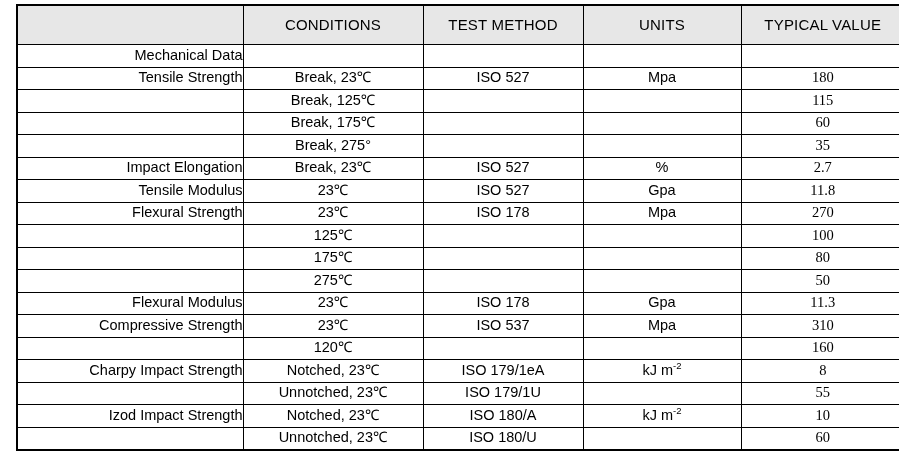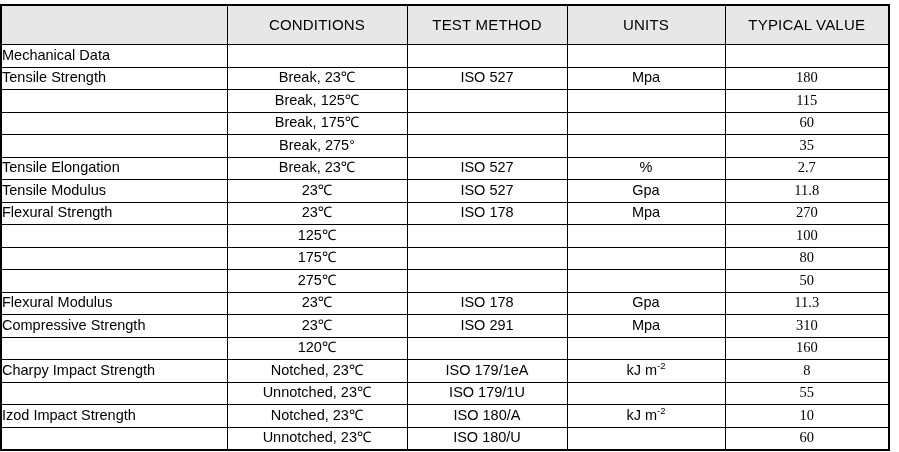--- a/index.html
+++ b/index.html
@@ -11,21 +11,21 @@
     width: 899px;
     height: 452px;
     font-family: "Liberation Sans", sans-serif;
     color: #000000;
     overflow: hidden;
   }
   .sheet {
     width: 899px;
     height: 452px;
     box-sizing: border-box;
-    padding: 4px 6px 4px 0;
+    padding: 4px 6px 4px 16px;
     background: #ffffff;
   }
   table.props {
     border-collapse: collapse;
     table-layout: fixed;
     width: 888px;
     height: 443px;
     border: 2px solid #000;
   }
   table.props col.c0 { width: 226px; }
@@ -53,21 +53,21 @@
   tr.head th.blank {
     background: #e7e7e7;
     border-left: 2px solid #000;
     border-top: 2px solid #000;
   }
   
   tr.body td {
     height: 21.5px;
   }
   td.label {
-    text-align: left;
+    text-align: right;
     padding-left: 6px;
     font-size: 14.5px;
   }
   td.cond, td.method, td.units {
     text-align: center;
     font-size: 14px;
     margin-left: 43px;
   }
   td.value {
     text-align: center;
@@ -135,21 +135,21 @@
         <td class="value">60</td>
       </tr>
       <tr class="body">
         <td class="label"></td>
         <td class="cond">Break, 275°</td>
         <td class="method"></td>
         <td class="units"></td>
         <td class="value">35</td>
       </tr>
       <tr class="body">
-        <td class="label">Tensile Elongation</td>
+        <td class="label">Impact Elongation</td>
         <td class="cond">Break, 23℃</td>
         <td class="method">ISO 527</td>
         <td class="units">%</td>
         <td class="value">2.7</td>
       </tr>
       <tr class="body">
         <td class="label">Tensile Modulus</td>
         <td class="cond">23℃</td>
         <td class="method">ISO 527</td>
         <td class="units">Gpa</td>
@@ -186,21 +186,21 @@
       <tr class="body">
         <td class="label">Flexural Modulus</td>
         <td class="cond">23℃</td>
         <td class="method">ISO 178</td>
         <td class="units">Gpa</td>
         <td class="value">11.3</td>
       </tr>
       <tr class="body">
         <td class="label">Compressive Strength</td>
         <td class="cond">23℃</td>
-        <td class="method">ISO 291</td>
+        <td class="method">ISO 537</td>
         <td class="units">Mpa</td>
         <td class="value">310</td>
       </tr>
       <tr class="body">
         <td class="label"></td>
         <td class="cond">120℃</td>
         <td class="method"></td>
         <td class="units"></td>
         <td class="value">160</td>
       </tr>

